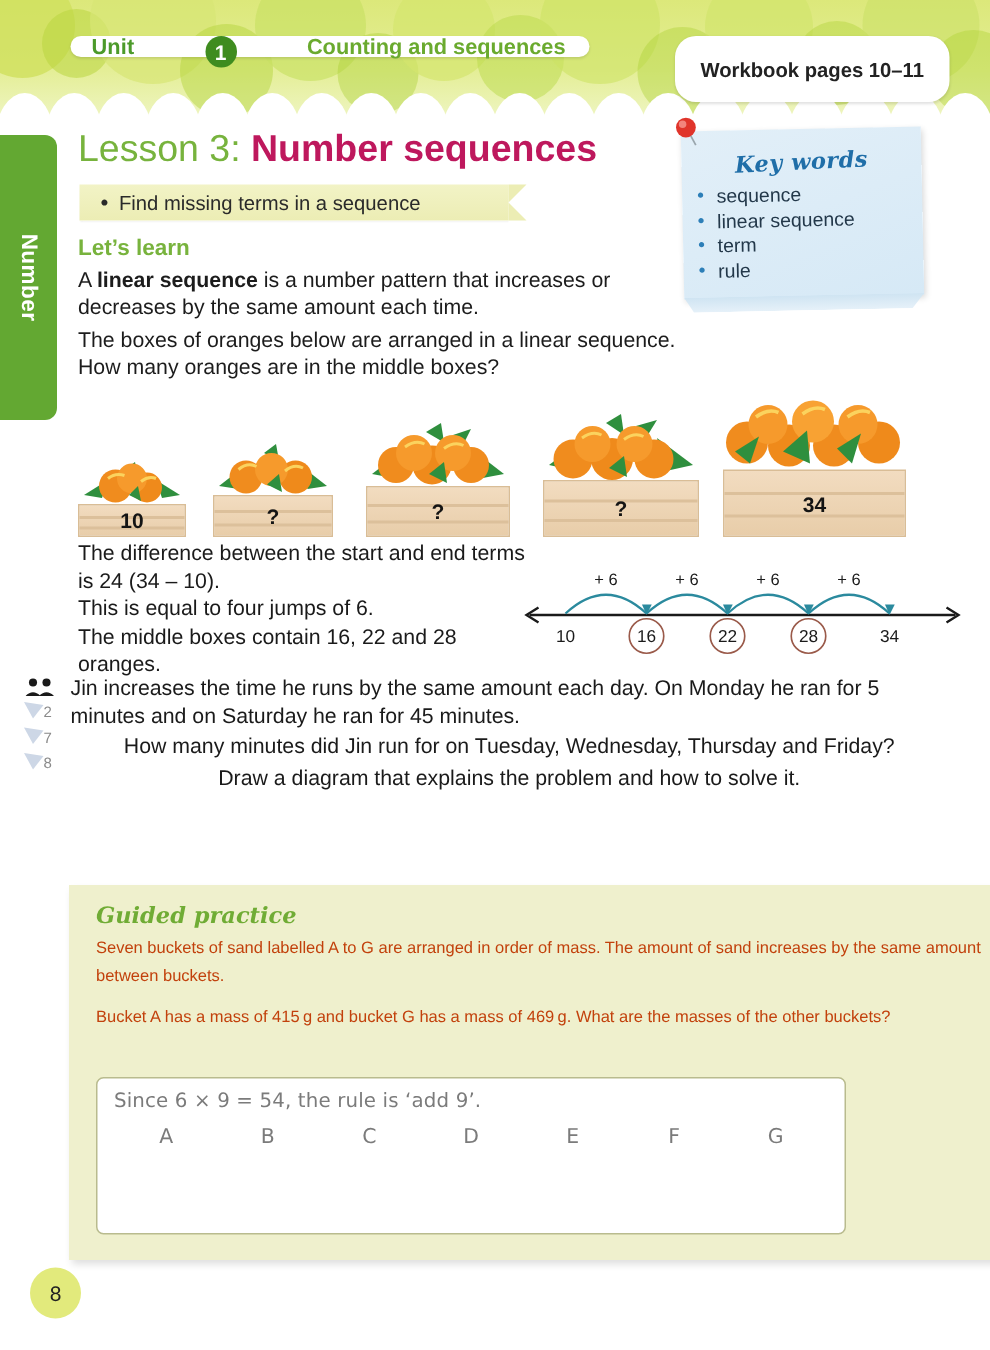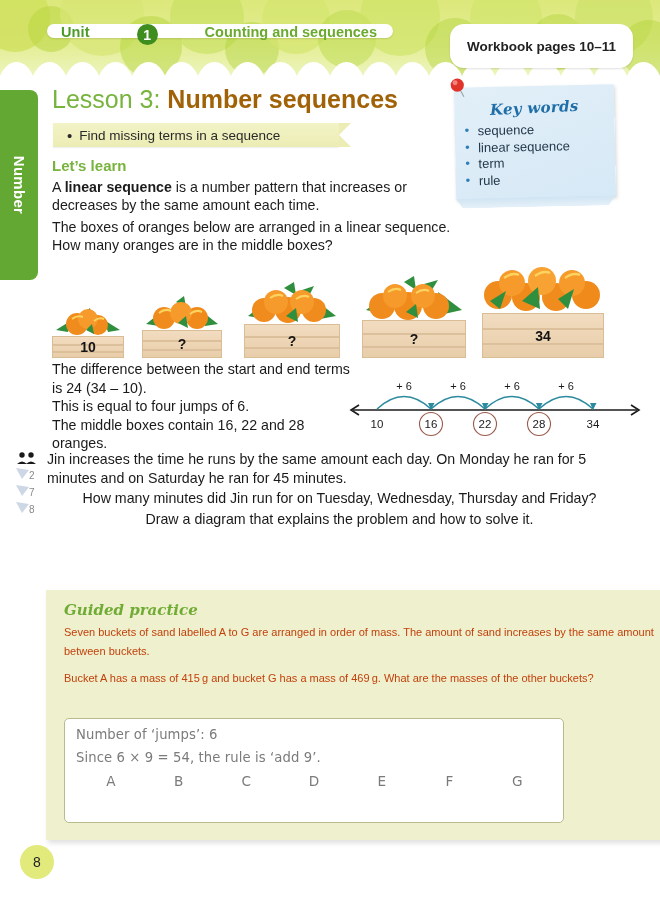--- a/index.html
+++ b/index.html
@@ -68,21 +68,21 @@
   }
 
   
   .content{position:absolute;left:0;top:78px;width:660px;}
 
   .lesson-title{
     position:absolute;left:52px;top:7px;
     font-size:25px;
   }
   .lesson-title .l1{color:#77b33d;font-weight:normal;}
-  .lesson-title .l2{color:#a16207;font-weight:bold;margin-top:16px;}
+  .lesson-title .l2{color:#be185d;font-weight:bold;margin-top:16px;}
 
   .objective{
     position:absolute;left:53px;top:45px;
     height:24px;min-width:258px;
     background:linear-gradient(#f2f3c6,#ecedb4);
     display:flex;align-items:center;padding:0 14px;
     font-size:13.5px;color:#2a2a2a;
     box-shadow:0 1px 1px rgba(0,0,0,.06);
   }
   .objective:after{
@@ -474,21 +474,20 @@
     <p class="sp">How many minutes did Jin run for on Tuesday, Wednesday, Thursday and Friday?</p>
     <p class="sp">Draw a diagram that explains the problem and how to solve it.</p>
   </div>
 
   <div class="gp">
     <div class="gp-title">Guided practice</div>
     <p>Seven buckets of sand labelled A to G are arranged in order of mass. The amount of sand increases by the same amount between buckets.</p>
     <p class="sp">Bucket A has a mass of 415 g and bucket G has a mass of 469 g. What are the masses of the other buckets?</p>
 
     <div class="answer-box">
-      <div class="ln">Number of ‘jumps’: 6</div>
       <div class="ln">Since 6 × 9 = 54, the rule is ‘add 9’.</div>
       <div class="ans-row letters">
         <div>A</div>
         <div>B</div>
         <div>C</div>
         <div>D</div>
         <div>E</div>
         <div>F</div>
         <div>G</div>
       </div>

